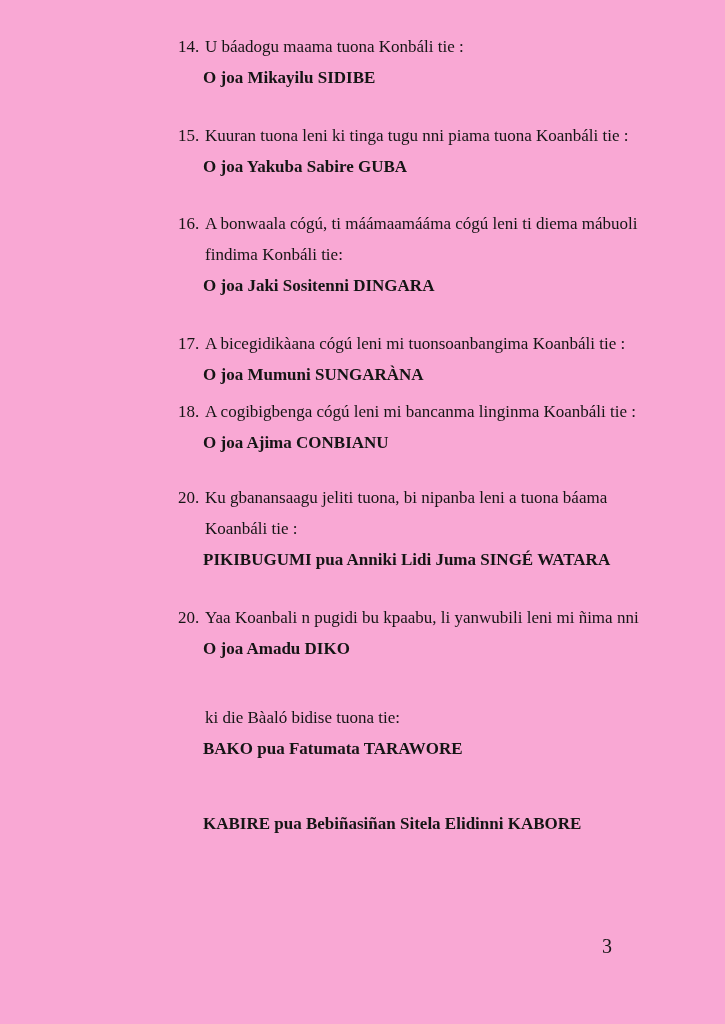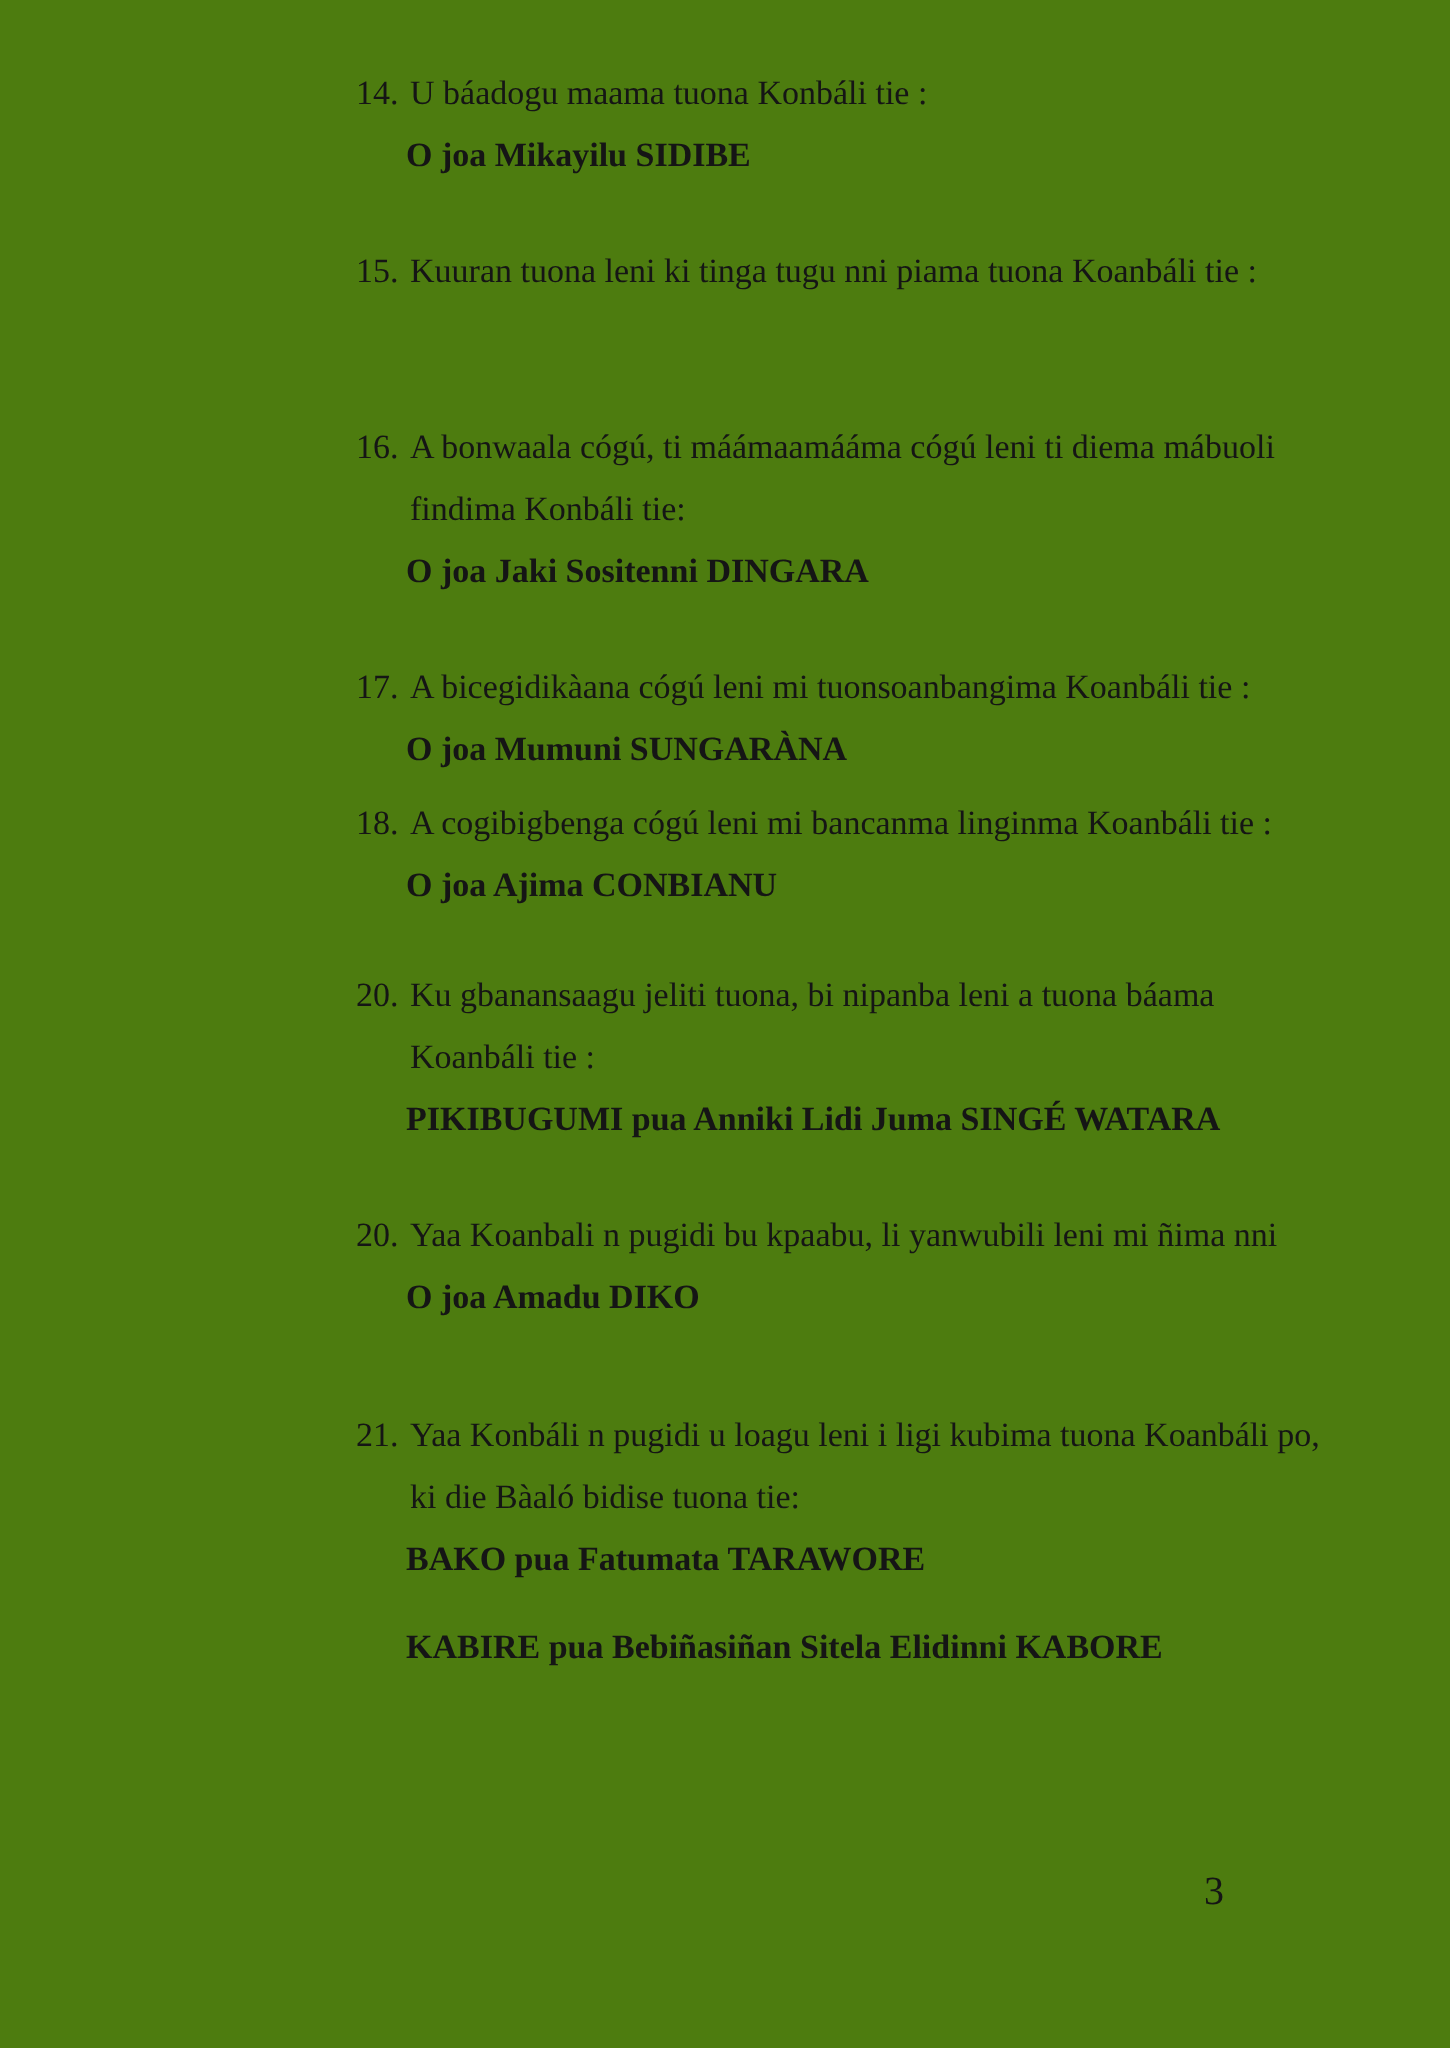--- a/index.html
+++ b/index.html
@@ -4,21 +4,21 @@
 <style>
   html, body {
     margin: 0;
     padding: 0;
     background: #ffffff;
   }
   .document-page {
     position: relative;
     width: 725px;
     height: 1024px;
-    background: #4d7c0f;
+    background: #f9a8d4;
     font-family: "Liberation Serif", "DejaVu Serif", serif;
     color: #151515;
     overflow: hidden;
   }
   .item {
     position: absolute;
     left: 178px;
     width: 492px;
     font-size: 17px;
     line-height: 31px;
@@ -54,20 +54,21 @@
 
 <div class="document-page">
 
   <div class="item" style="top:31px">
     <div class="line first"><span class="num">14.</span><span>U báadogu maama tuona Konbáli tie :</span></div>
     <div class="line answer">O joa Mikayilu SIDIBE</div>
   </div>
 
   <div class="item" style="top:120px">
     <div class="line first"><span class="num">15.</span><span>Kuuran tuona leni ki tinga tugu nni piama tuona Koanbáli tie :</span></div>
+    <div class="line answer">O joa Yakuba Sabire GUBA</div>
   </div>
 
   <div class="item" style="top:208px">
     <div class="line first"><span class="num">16.</span><span>A bonwaala cógú, ti máámaamááma cógú leni ti diema mábuoli</span></div>
     <div class="line">findima Konbáli tie:</div>
     <div class="line answer">O joa Jaki Sositenni DINGARA</div>
   </div>
 
   <div class="item" style="top:328px">
     <div class="line first"><span class="num">17.</span><span>A bicegidikàana cógú leni mi tuonsoanbangima Koanbáli tie :</span></div>
@@ -84,21 +85,20 @@
     <div class="line">Koanbáli tie :</div>
     <div class="line answer">PIKIBUGUMI pua Anniki Lidi Juma SINGÉ WATARA</div>
   </div>
 
   <div class="item" style="top:602px">
     <div class="line first"><span class="num">20.</span><span>Yaa Koanbali n pugidi bu kpaabu, li yanwubili leni mi ñima nni</span></div>
     <div class="line answer">O joa Amadu DIKO</div>
   </div>
 
   <div class="item" style="top:702px">
-    <div class="line first"><span class="num">21.</span><span>Yaa Konbáli n pugidi u loagu leni i ligi kubima tuona Koanbáli po,</span></div>
     <div class="line">ki die Bàaló bidise tuona tie:</div>
     <div class="line answer">BAKO pua Fatumata TARAWORE</div>
   </div>
 
   <div class="item" style="top:808px">
     <div class="line answer">KABIRE pua Bebiñasiñan Sitela Elidinni KABORE</div>
   </div>
 
   <div class="page-number">3</div>
 

